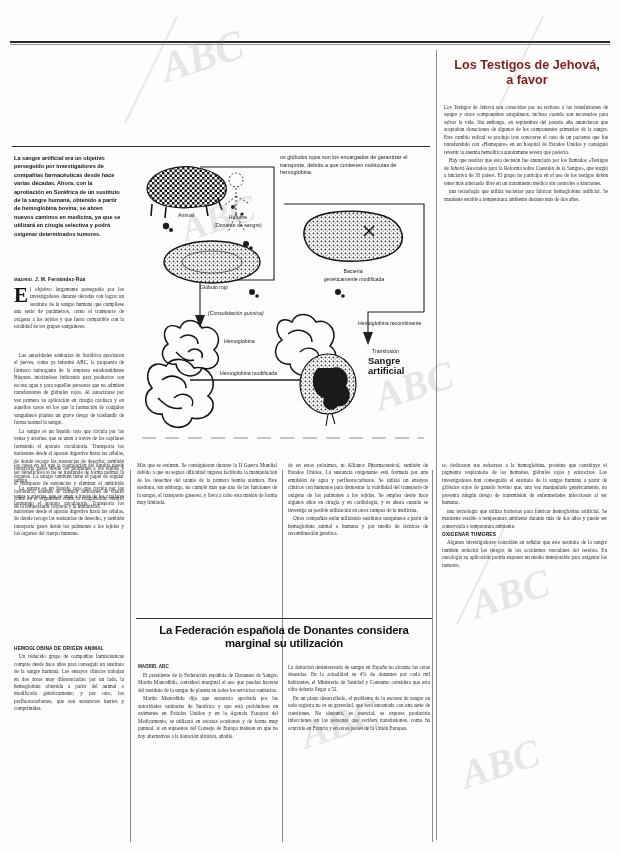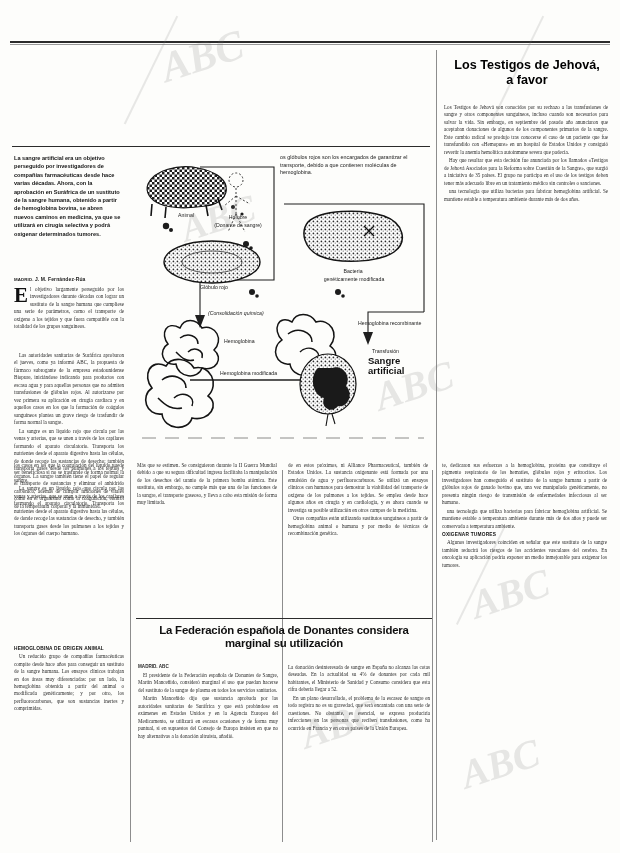--- a/index.html
+++ b/index.html
@@ -260,21 +260,21 @@
   .rail-title {
     position: absolute;
     left: 452px;
     top: 58px;
     width: 150px;
     font-family: "Liberation Sans", sans-serif;
     font-weight: bold;
     font-size: 12.6px;
     line-height: 1.18;
     text-align: center;
-    color: #000000;
+    color: #7f1d1d;
   }
 
   
   .wm {
     position: absolute;
     font-family: "Liberation Serif", serif;
     font-weight: bold;
     font-style: italic;
     color: rgba(120,120,120,0.17);
     pointer-events: none;

